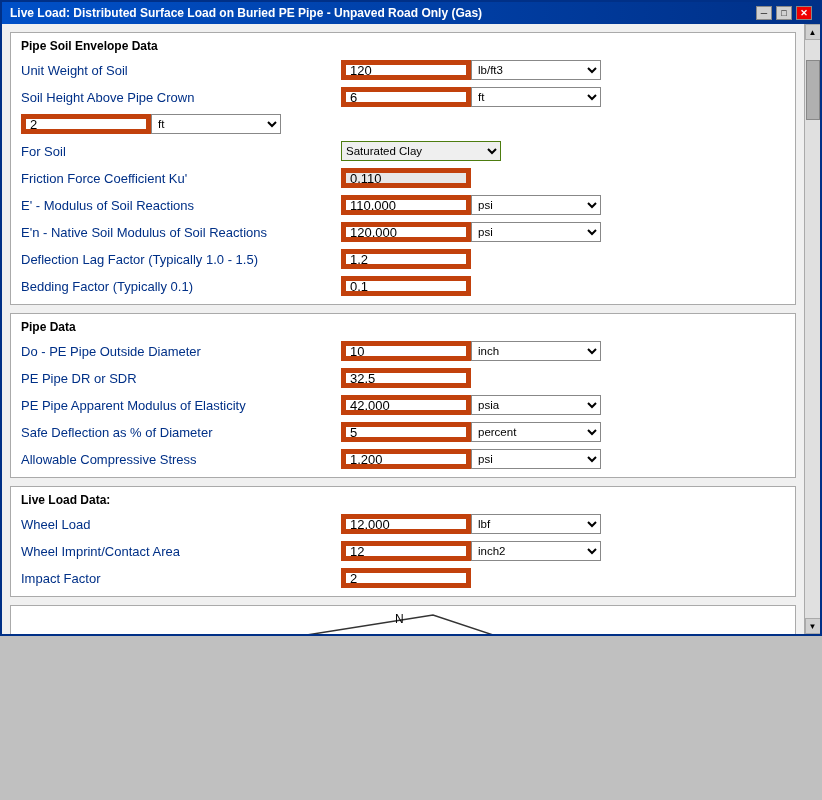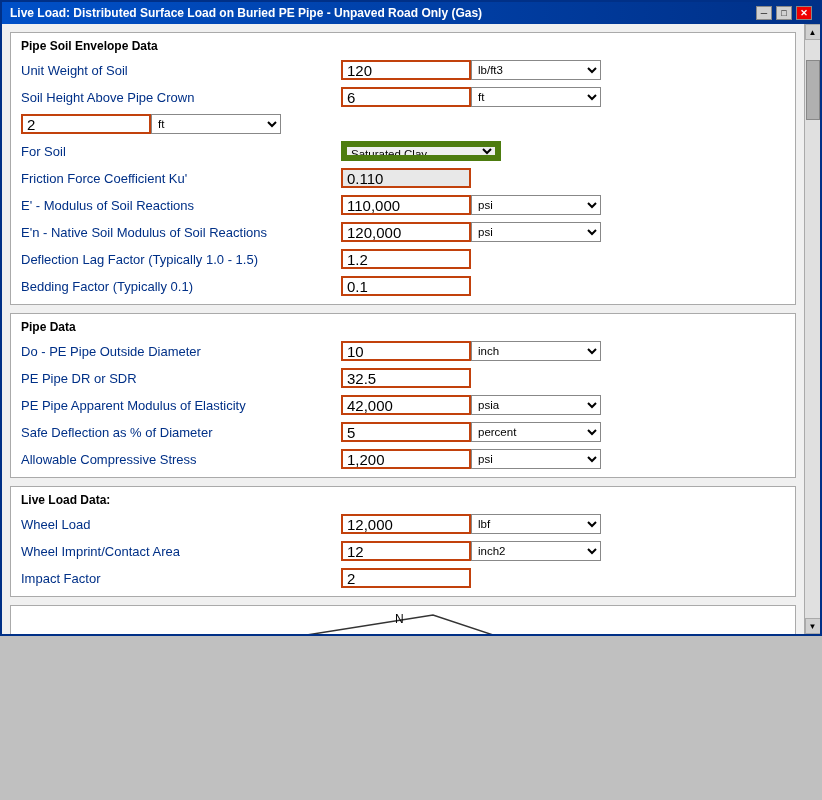--- a/index.html
+++ b/index.html
@@ -115,23 +115,23 @@
     .field-label {
       width: 320px;
       font-size: 13px;
       color: #003087;
       flex-shrink: 0;
     }
 
     .field-input {
       width: 130px;
       height: 20px;
-      border: 2px solid #c2410c;
+      border: 5px solid #c2410c;
       padding: 1px 4px;
-      font-size: 15px;
+      font-size: 13px;
       background: white;
     }
 
     .field-input.readonly {
       background: #e8e8e8;
     }
 
     .field-unit {
       margin-left: 0;
       width: 130px;
@@ -196,21 +196,21 @@
 
         <div class="field-row">
           <input class="field-input" type="text" value="2" style="">
           <select class="field-unit">
             <option>ft</option>
           </select>
         </div>
 
         <div class="field-row">
           <span class="field-label">For Soil</span>
-          <select style="width:160px; height:20px; font-size:11.5px; border:6px solid #4d7c0f;">
+          <select style="width:160px; height:20px; font-size:11.5px; border:1px solid #4d7c0f;">
             <option>Saturated Clay</option>
             <option>Sand</option>
             <option>Silt</option>
             <option>Clay</option>
           </select>
         </div>
 
         <div class="field-row">
           <span class="field-label">Friction Force Coefficient Ku'</span>
           <input class="field-input readonly" type="text" value="0.110" readonly="" style="">

